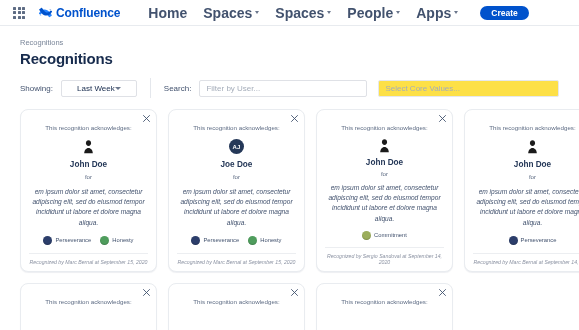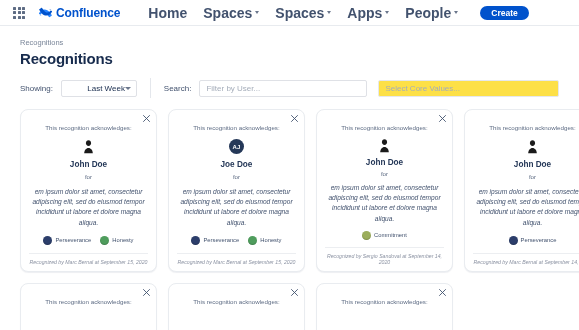--- a/index.html
+++ b/index.html
@@ -85,21 +85,21 @@
   }
   .field-group { display: flex; align-items: center; }
   .field-label {
     font-size: 8px; color: #42526e; font-weight: 400;
     margin-right: 8px; white-space: nowrap;
   }
   .select-box {
     width: 76px; height: 17px;
     border: 1px solid #dfe1e6; border-radius: 2px;
     background: #ffffff;
-    display: flex; align-items: center; justify-content: flex-end;
+    display: flex; align-items: center; justify-content: center;
     padding: 0 5px; cursor: pointer;
   }
   .select-value { font-size: 8px; color: #172b4d; white-space: nowrap; }
   .select-caret {
     width: 0; height: 0;
     border-left: 3px solid transparent;
     border-right: 3px solid transparent;
     border-top: 3.4px solid #6b778c;
   }
   .divider-v {
@@ -226,25 +226,25 @@
     </div>
     <div class="nav-item">
       <span>Spaces</span>
       <span class="caret"></span>
     </div>
     <div class="nav-item">
       <span>Spaces</span>
       <span class="caret"></span>
     </div>
     <div class="nav-item">
+      <span>People</span>
+      <span class="caret"></span>
+    </div>
+    <div class="nav-item">
       <span>Apps</span>
-      <span class="caret"></span>
-    </div>
-    <div class="nav-item">
-      <span>People</span>
       <span class="caret"></span>
     </div>
   </div>
 
   <button class="create-btn">Create</button>
 </div>
 
 <div class="page-head">
   <div class="breadcrumb">Recognitions</div>
   <div class="page-title">Recognitions</div>

